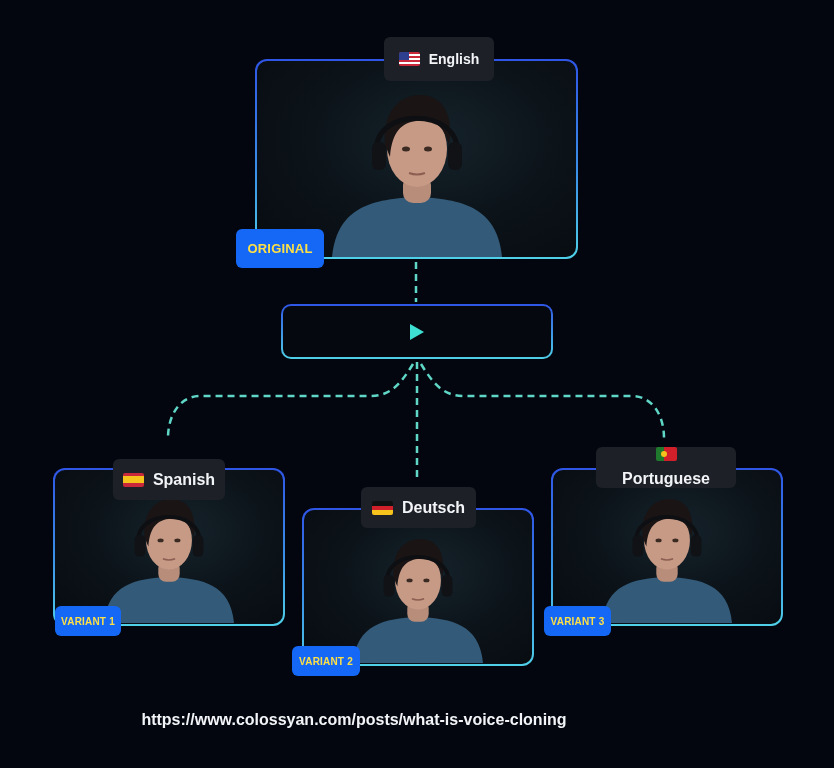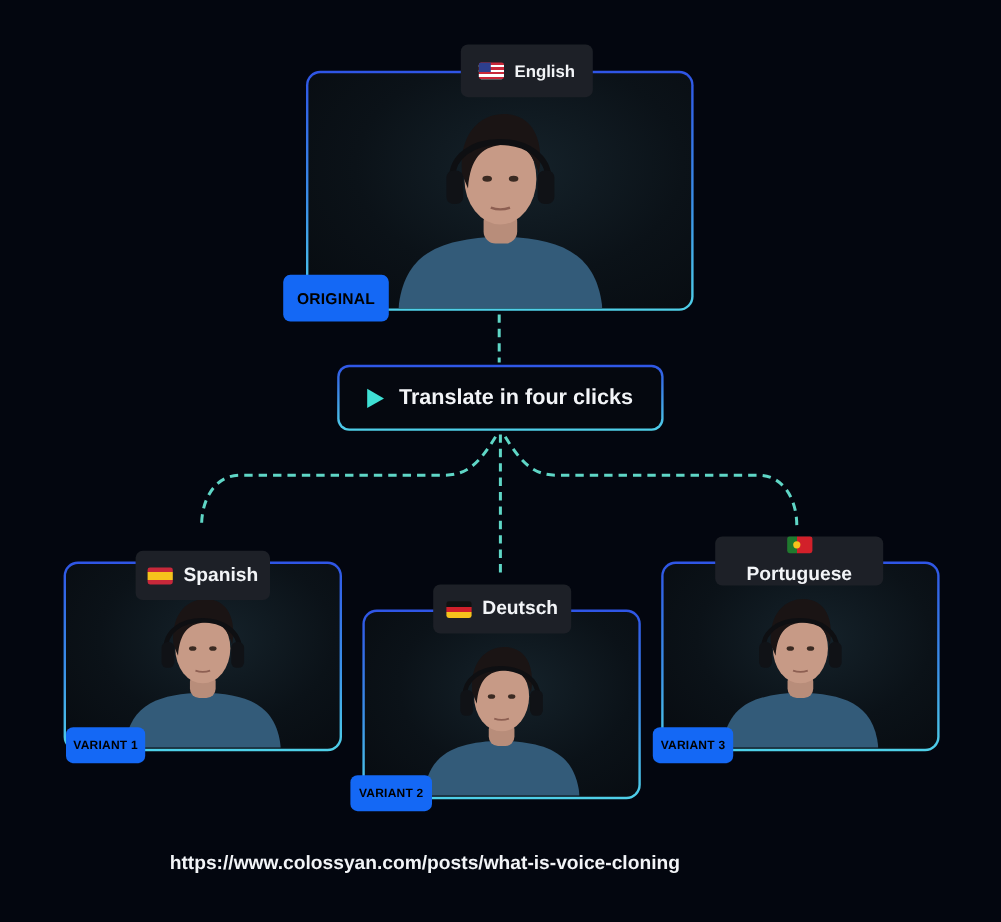--- a/index.html
+++ b/index.html
@@ -16,21 +16,21 @@
     width:100%; height:100%; border-radius:10px; overflow:hidden; position:relative;
     background:radial-gradient(ellipse at 55% 40%, #15222a 0%, #0b1218 55%, #070b10 100%);
   }
   .person { position:absolute; left:50%; bottom:0; transform:translateX(-50%); }
   .lang-tag {
     position:absolute; background:#1d2027; border-radius:6px; display:flex; align-items:center;
     gap:9px; font-weight:bold; color:#f2f4f7; box-sizing:border-box; justify-content:center;
   }
   .flag { display:inline-block; border-radius:2px; overflow:hidden; position:relative; }
   .badge {
-    position:absolute; background:#1468f5; color:#000000; font-weight:bold; border-radius:6px;
+    position:absolute; background:#1468f5; color:#fde047; font-weight:bold; border-radius:6px;
     display:flex; align-items:center; justify-content:center; letter-spacing:0.2px;
   }
   .cta {
     position:absolute; left:281px; top:304px; width:272px; height:55px; border-radius:10px;
     padding:2px; box-sizing:border-box;
     background:linear-gradient(180deg,#2f55e6 0%,#4fd0e8 100%);
   }
   .cta .inner {
     width:100%; height:100%; border-radius:8px; background:#05080f;
     display:flex; align-items:center; justify-content:center; gap:12px;
@@ -75,21 +75,20 @@
   <span class="flag" style="width:21px;height:14px;background:repeating-linear-gradient(180deg,#c8283a 0 2px,#fff 2px 4px);">
     <span style="position:absolute;left:0;top:0;width:10px;height:8px;background:#2d3f8e;"></span>
   </span>
   <span>English</span>
 </div>
 <div class="badge" style="left:236px; top:229px; width:88px; height:39px; font-size:13px;">ORIGINAL</div>
 
 <div class="cta">
   <div class="inner">
     <span class="play"></span>
-    <span>Translate in four clicks</span>
   </div>
 </div>
 
 <div class="card" style="left:53px; top:468px; width:232px; height:158px;">
   <div class="inner">
     <svg class="person" width="130" height="132" viewBox="0 0 170 170">
       <path d="M0 170 C 5 120, 40 112, 85 110 C 130 112, 165 120, 170 170 Z" fill="#335b79"></path>
       <rect x="71" y="88" width="28" height="28" rx="10" fill="#b88d7a"></rect>
       <ellipse cx="85" cy="62" rx="30" ry="38" fill="#c79a86"></ellipse>
       <path d="M53 58 C 50 22, 70 8, 88 8 C 112 8, 122 30, 117 58 C 112 38, 100 30, 84 34 C 70 36, 60 44, 58 70 Z" fill="#1a1414"></path>

